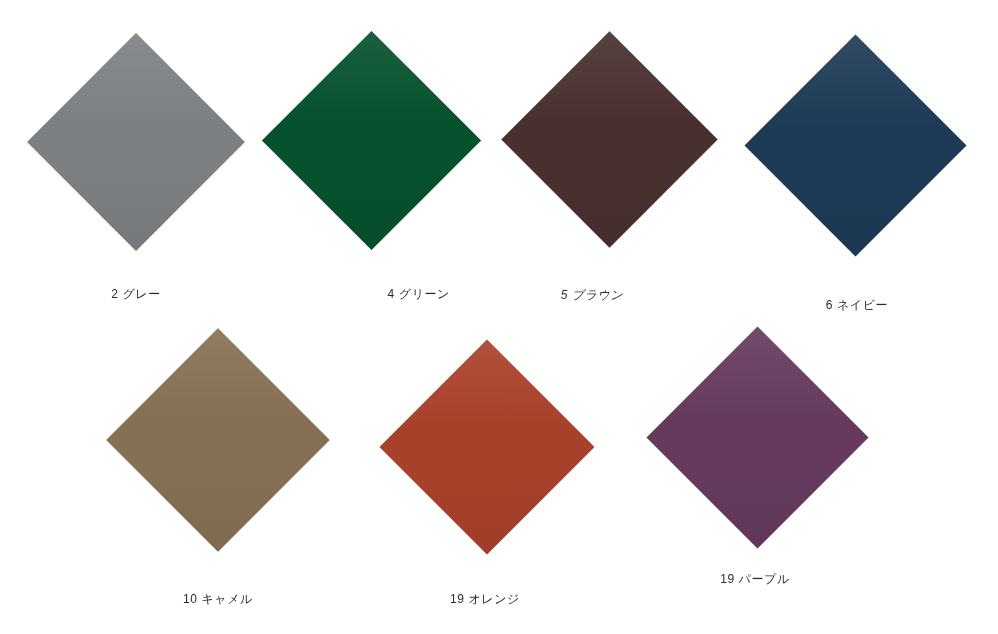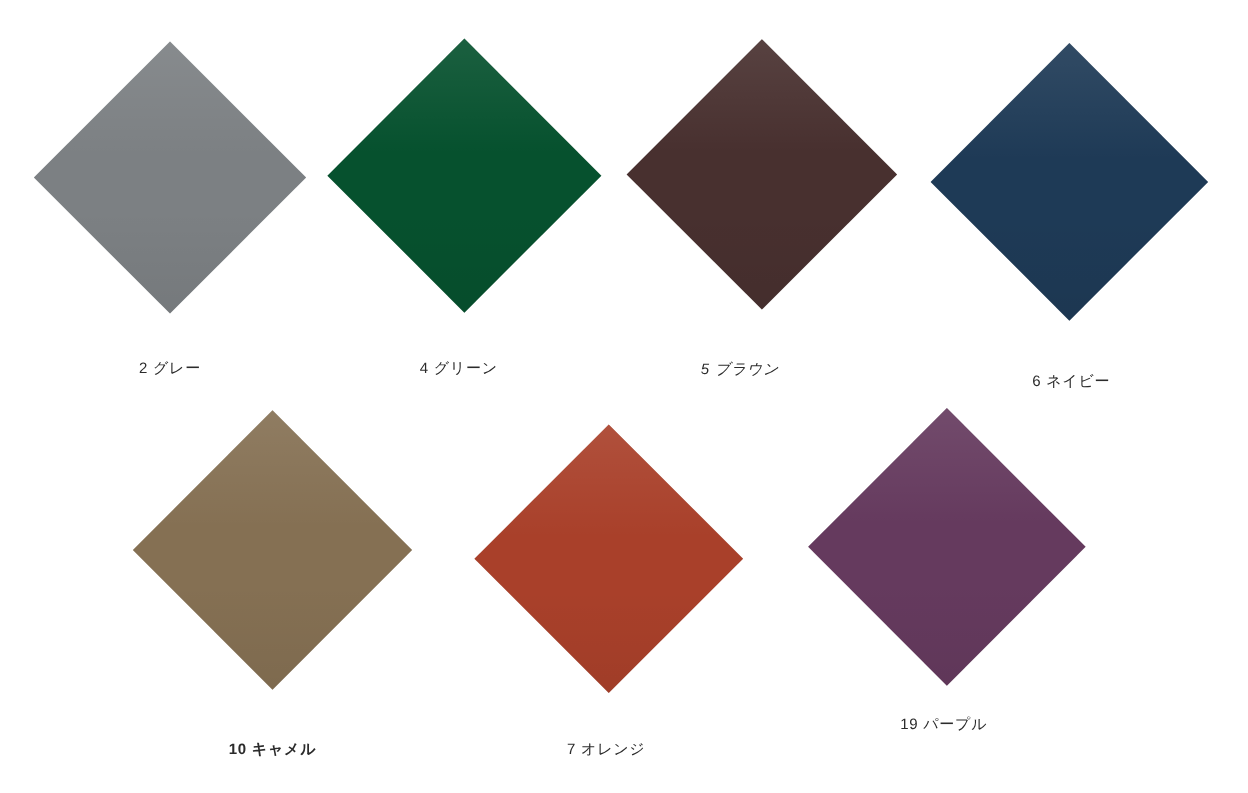--- a/index.html
+++ b/index.html
@@ -58,41 +58,41 @@
 
 <div id="swatch-board">
 
   <div class="swatch-cell">
     <div class="swatch-diamond" style="width: 154px; height: 154px; left: 59px; top: 65px; background: rgb(124, 128, 131);"></div>
     <div class="swatch-label" style="left: 36px; top: 286px; width: 200px;">2 グレー</div>
   </div>
 
   <div class="swatch-cell">
     <div class="swatch-diamond" style="width: 155px; height: 155px; left: 293.5px; top: 62.5px; background: rgb(6, 81, 46);"></div>
-    <div class="swatch-label" style="left: 267px; top: 286px; width: 200px;">4 グリーン</div>
+    <div class="swatch-label" style="left: 250px; top: 286px; width: 200px; text-align: right;">4 グリーン</div>
   </div>
 
   <div class="swatch-cell">
     <div class="swatch-diamond" style="width: 153px; height: 153px; left: 532.5px; top: 62.5px; background: rgb(72, 48, 47);"></div>
     <div class="swatch-label" style="left: 492px; top: 287px; width: 200px; font-style: italic;">5 ブラウン</div>
   </div>
 
   <div class="swatch-cell">
     <div class="swatch-diamond" style="width: 157px; height: 157px; left: 776.5px; top: 66.5px; background: rgb(30, 58, 86);"></div>
     <div class="swatch-label" style="left: 757px; top: 297px; width: 200px;">6 ネイビー</div>
   </div>
 
   <div class="swatch-cell">
     <div class="swatch-diamond" style="width: 158px; height: 158px; left: 139px; top: 361px; background: rgb(133, 112, 83);"></div>
-    <div class="swatch-label" style="left: 118px; top: 591px; width: 200px; font-weight: bold;">10 キャメル</div>
+    <div class="swatch-label" style="left: 118px; top: 591px; width: 200px;">10 キャメル</div>
   </div>
 
   <div class="swatch-cell">
     <div class="swatch-diamond" style="width: 152px; height: 152px; left: 411px; top: 371px; background: rgb(169, 64, 42);"></div>
-    <div class="swatch-label" style="left: 385px; top: 591px; width: 200px;">7 オレンジ</div>
+    <div class="swatch-label" style="left: 385px; top: 591px; width: 200px;">19 オレンジ</div>
   </div>
 
   <div class="swatch-cell">
     <div class="swatch-diamond" style="width: 157px; height: 157px; left: 678.5px; top: 358.5px; background: rgb(101, 58, 94);"></div>
     <div class="swatch-label" style="left: 655px; top: 571px; width: 200px;">19 パープル</div>
   </div>
 
 </div>
 
 </body></html>

